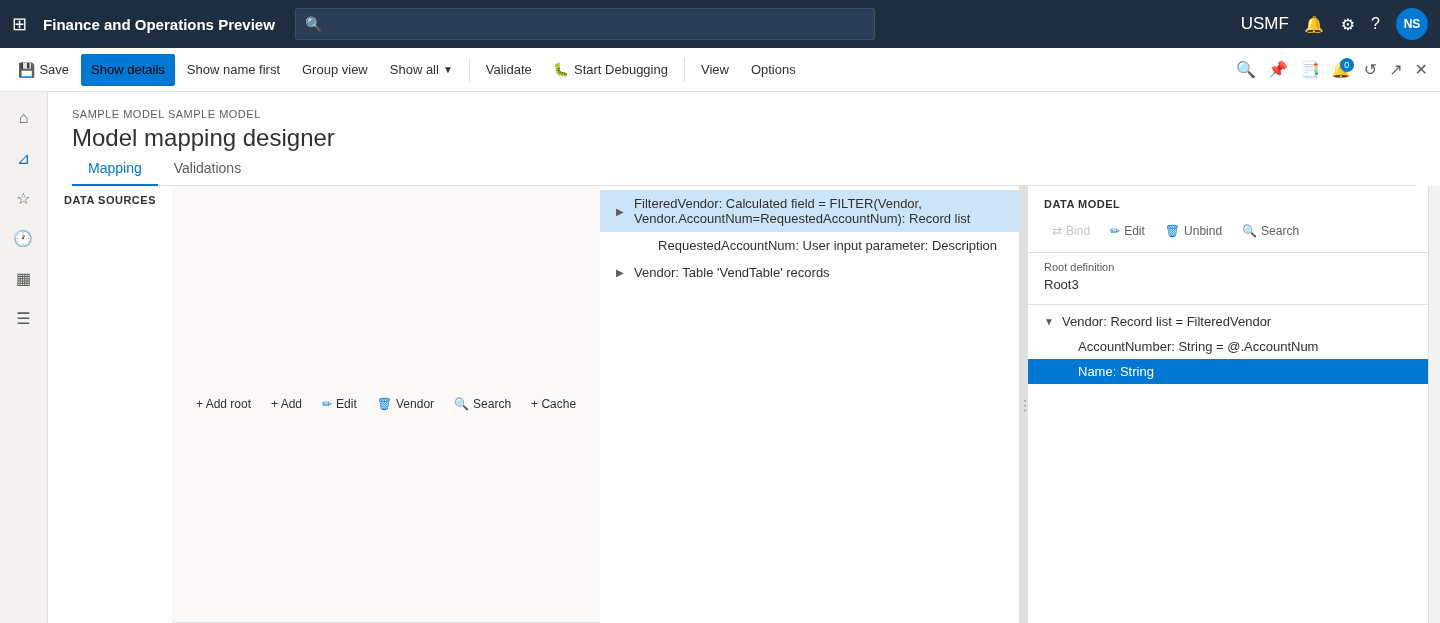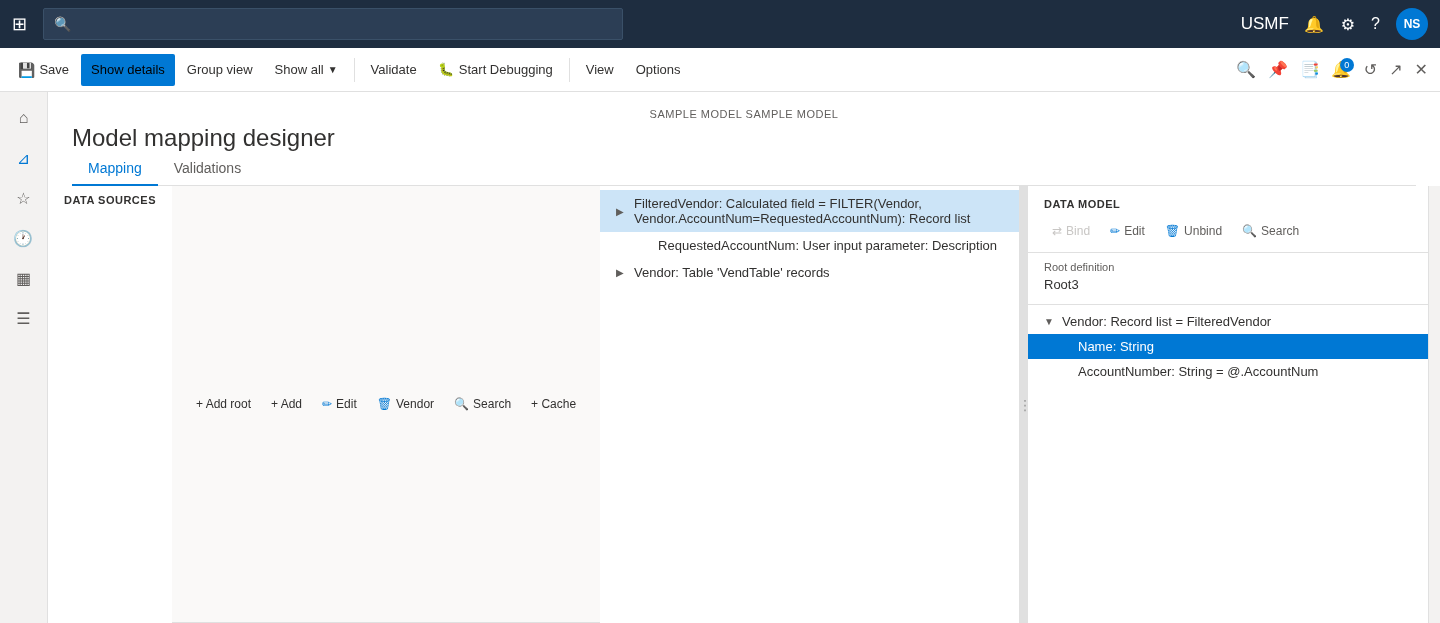--- a/index.html
+++ b/index.html
@@ -107,21 +107,20 @@
     .page-header {
       padding: 16px 24px 0 24px;
       background: #ffffff;
     }
     .breadcrumb {
       font-size: 11px;
       color: #605e5c;
       text-transform: uppercase;
       letter-spacing: 0.5px;
       margin-bottom: 4px;
-      text-align: center;
     }
     .page-title {
       font-size: 24px;
       font-weight: 300;
       color: #323130;
     }
 
     
     .tabs {
       display: flex;
@@ -288,39 +287,43 @@
       width: 12px;
       background: #f3f2f1;
       border-left: 1px solid #e0e0e0;
     }
   </style>
 </head>
 <body>
 
 <div class="top-nav">
   <span class="nav-grid-icon">⊞</span>
+  <span class="nav-title">Finance and Operations Preview</span>
   <div class="nav-search-box">
     <span style="color:#aaa; font-size:14px;">🔍</span>
   </div>
   <div class="nav-right">
     <span class="nav-right-item">USMF</span>
     <span class="nav-right-item" style="font-size:16px;">🔔</span>
     <span class="nav-right-item" style="font-size:16px;">⚙</span>
     <span class="nav-right-item" style="font-size:16px;">?</span>
     <div class="nav-avatar">NS</div>
   </div>
 </div>
 
 <div class="toolbar">
   <button class="toolbar-btn">
     <span class="icon">💾</span>
     <span>Save</span>
   </button>
   <button class="toolbar-btn primary">
     <span>Show details</span>
+  </button>
+  <button class="toolbar-btn">
+    <span>Show name first</span>
   </button>
   <button class="toolbar-btn">
     <span>Group view</span>
   </button>
   <button class="toolbar-btn">
     <span>Show all</span>
     <span style="font-size:10px;">▼</span>
   </button>
   <div class="toolbar-separator"></div>
   <button class="toolbar-btn">
@@ -446,29 +449,29 @@
           <div class="root-def-label">Root definition</div>
           <div class="root-def-value">Root3</div>
         </div>
         <div class="dm-tree">
 
           <div class="dm-tree-item">
             <span class="expand-icon">▼</span>
             <span>Vendor: Record list = FilteredVendor</span>
           </div>
 
+          <div class="dm-tree-item indented">
+            <span class="expand-icon"></span>
+            <span>AccountNumber: String = @.AccountNum</span>
+          </div>
+
           <div class="dm-tree-item indented selected">
             <span class="expand-icon"></span>
             <span>Name: String</span>
           </div>
-
-          <div class="dm-tree-item indented">
-            <span class="expand-icon"></span>
-            <span>AccountNumber: String = @.AccountNum</span>
-          </div>
         </div>
       </div>
 
       <div class="right-scroll"></div>
 
     </div>
   </div>
 </div>
 
 </body></html>

